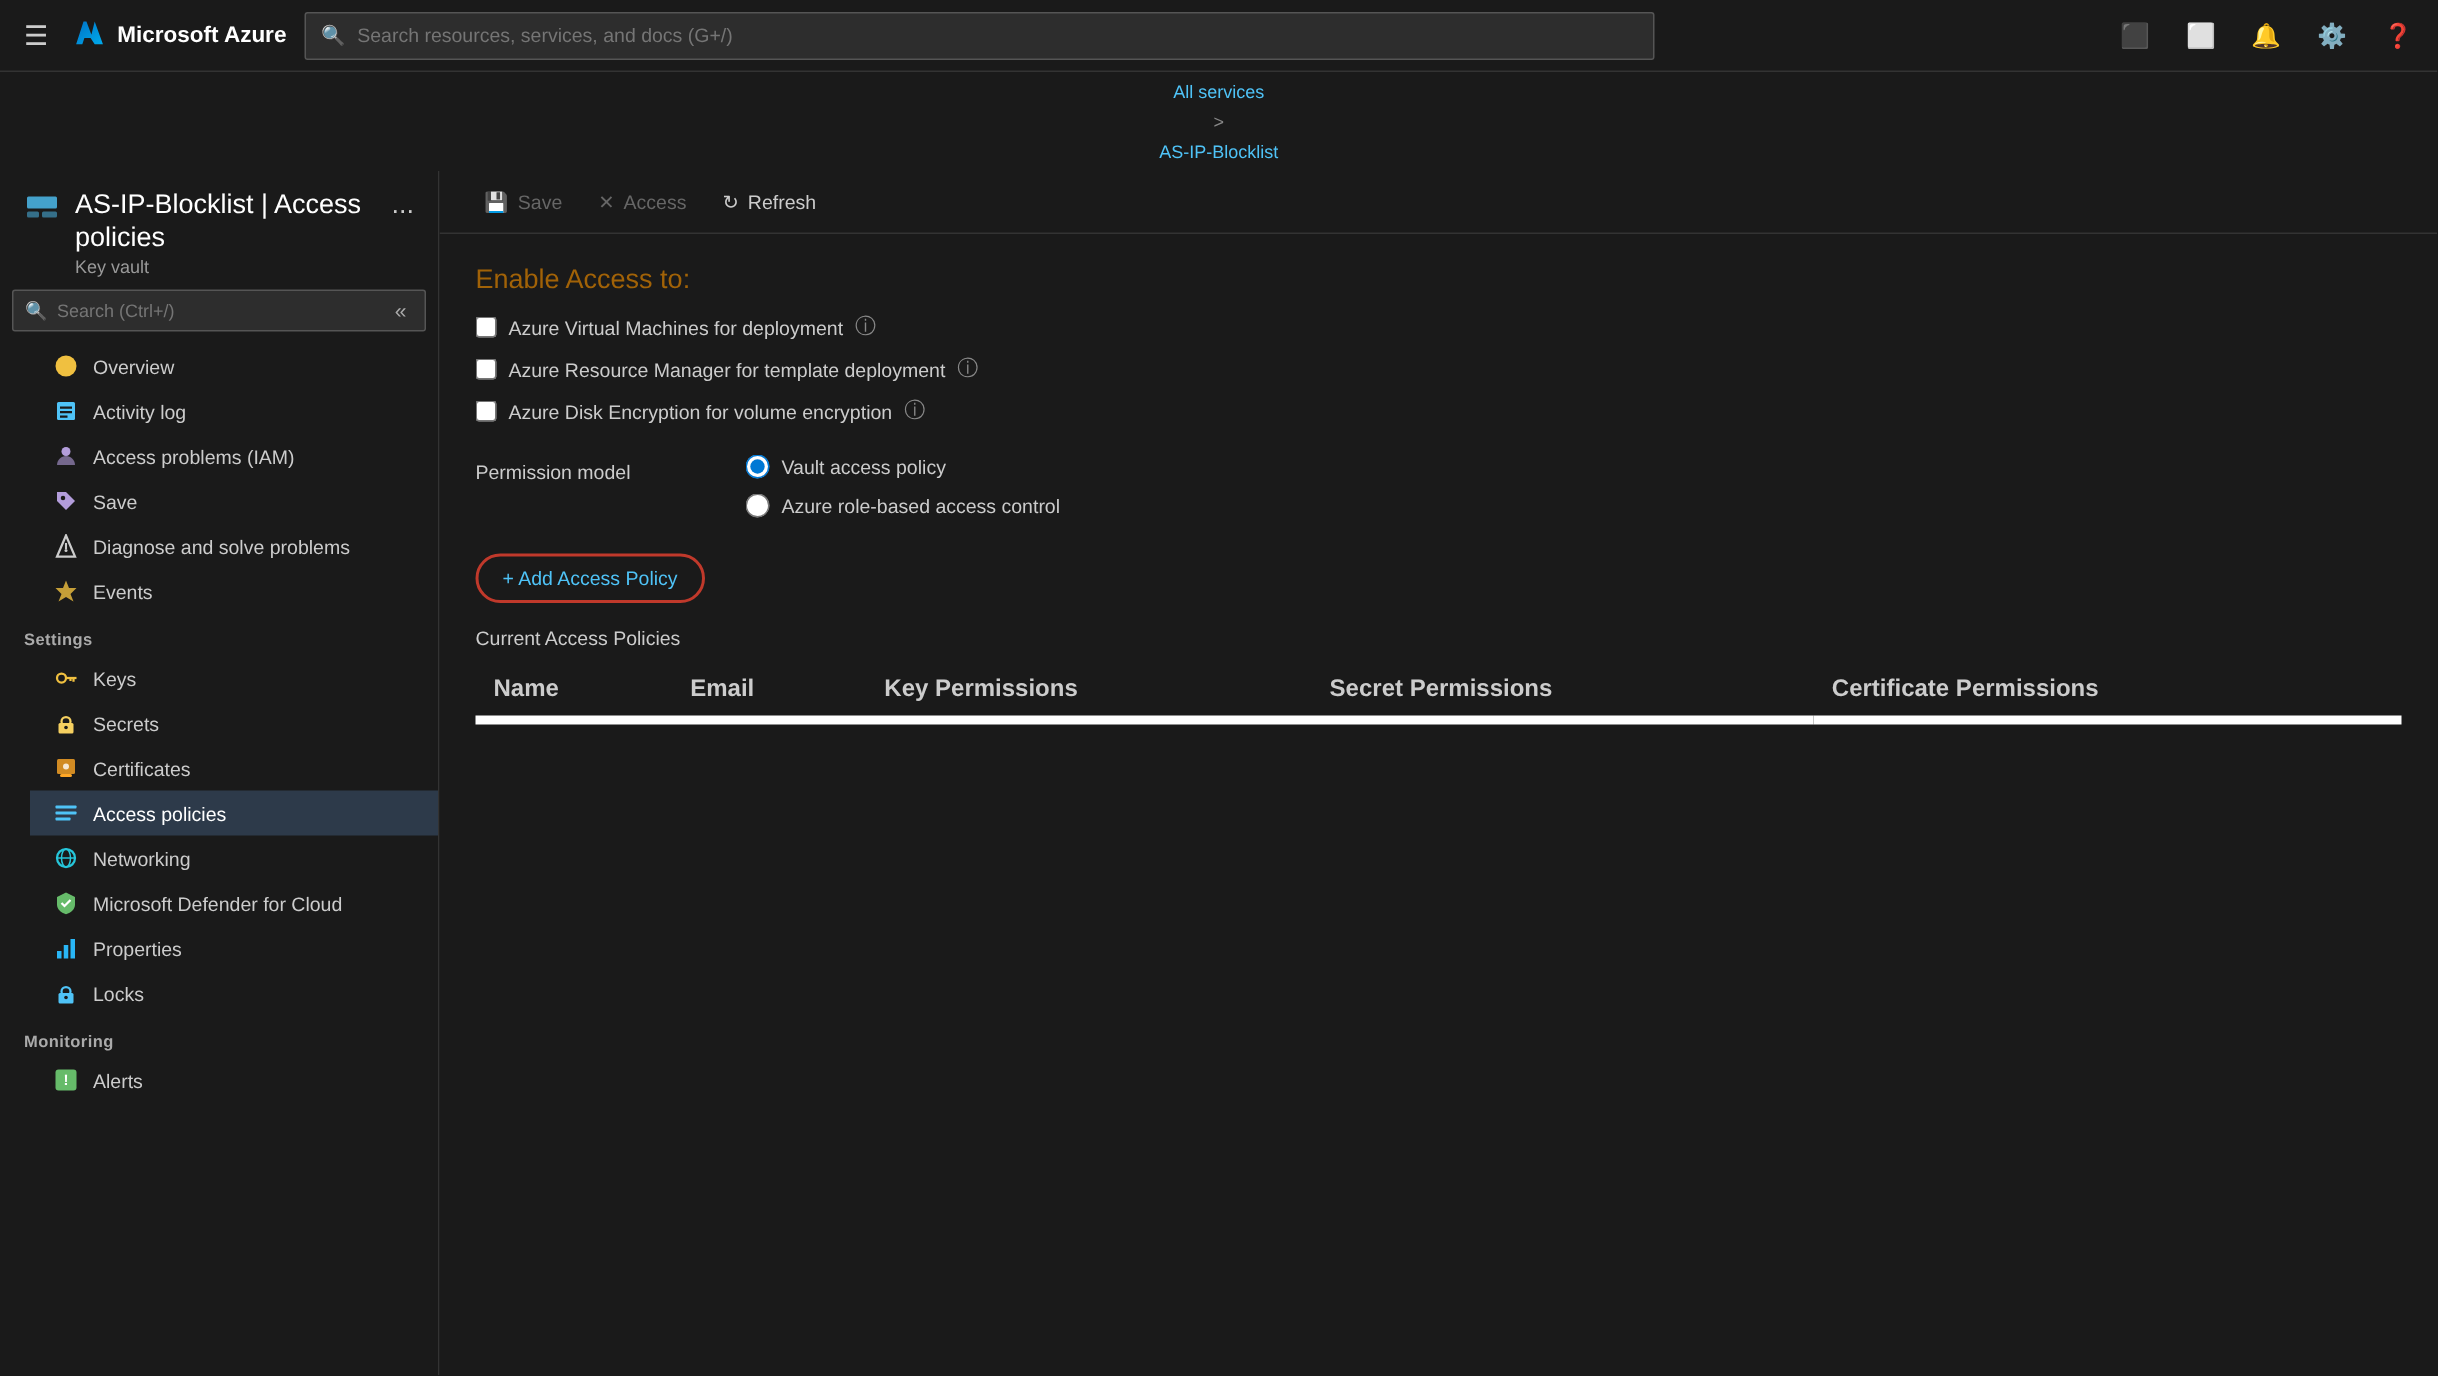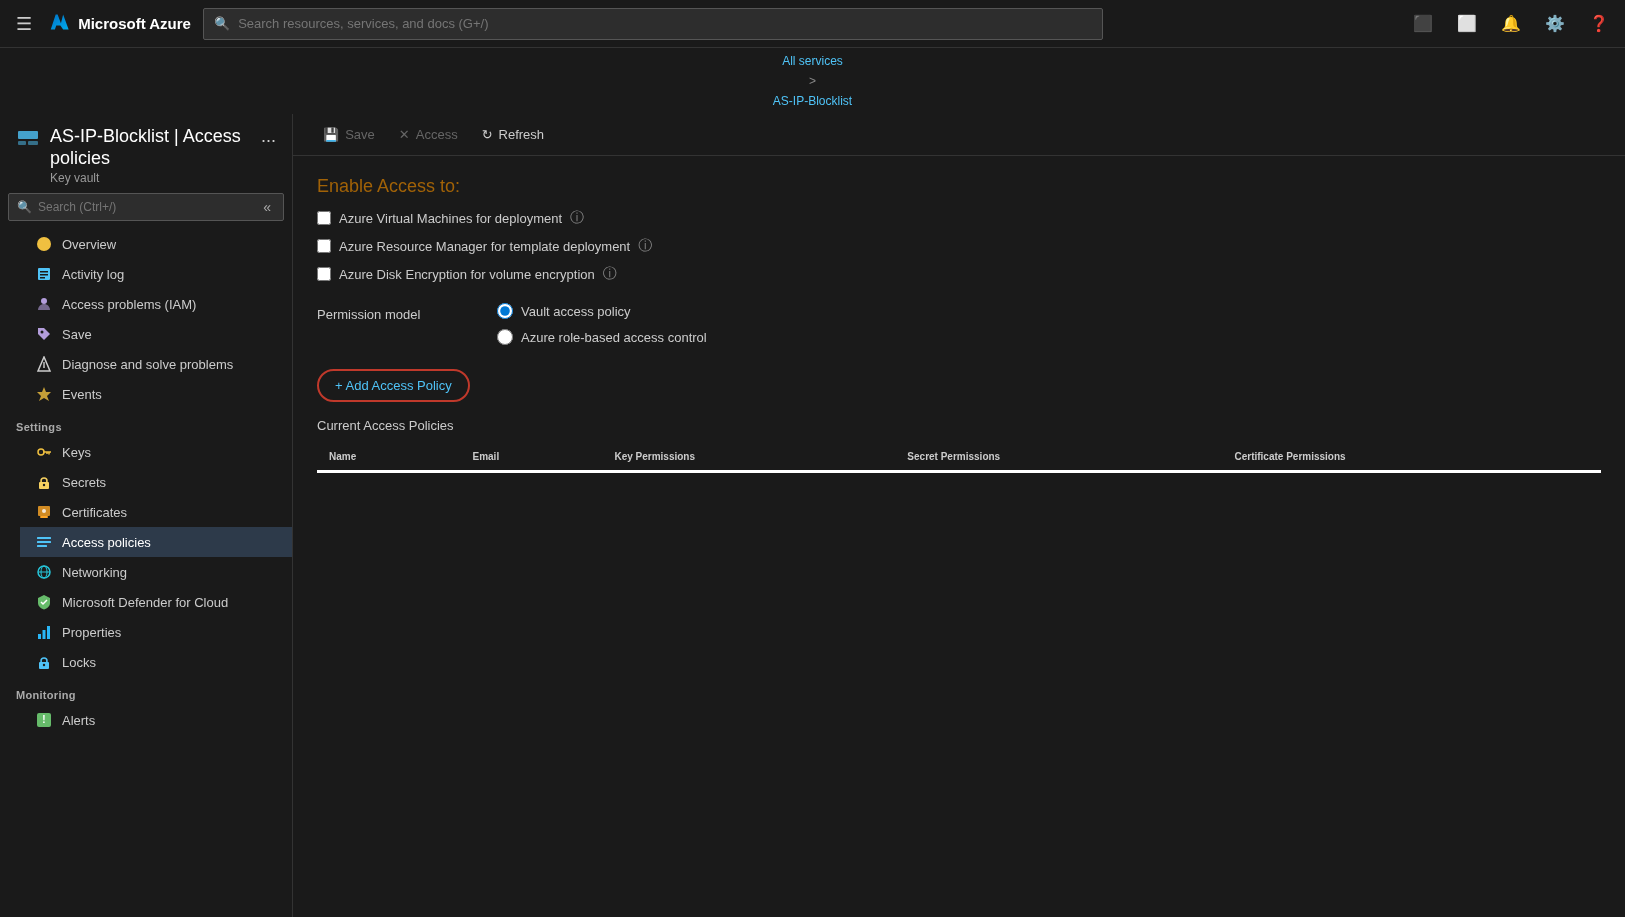--- a/index.html
+++ b/index.html
@@ -330,24 +330,24 @@
       color: #cccccc;
       margin-bottom: 10px;
     }
     .policies-table {
       width: 100%;
       border-collapse: collapse;
     }
     .policies-table th {
       text-align: left;
       padding: 8px 12px;
-      font-size: 10px;
+      font-size: 16px;
       color: #cccccc;
       font-weight: 600;
-      border-bottom: 3px solid #ffffff;
+      border-bottom: 6px solid #ffffff;
     }
 
     
     ::-webkit-scrollbar { width: 6px; }
     ::-webkit-scrollbar-track { background: #1a1a1a; }
     ::-webkit-scrollbar-thumb { background: #444; border-radius: 3px; }
   </style>
 </head>
 <body>
 

